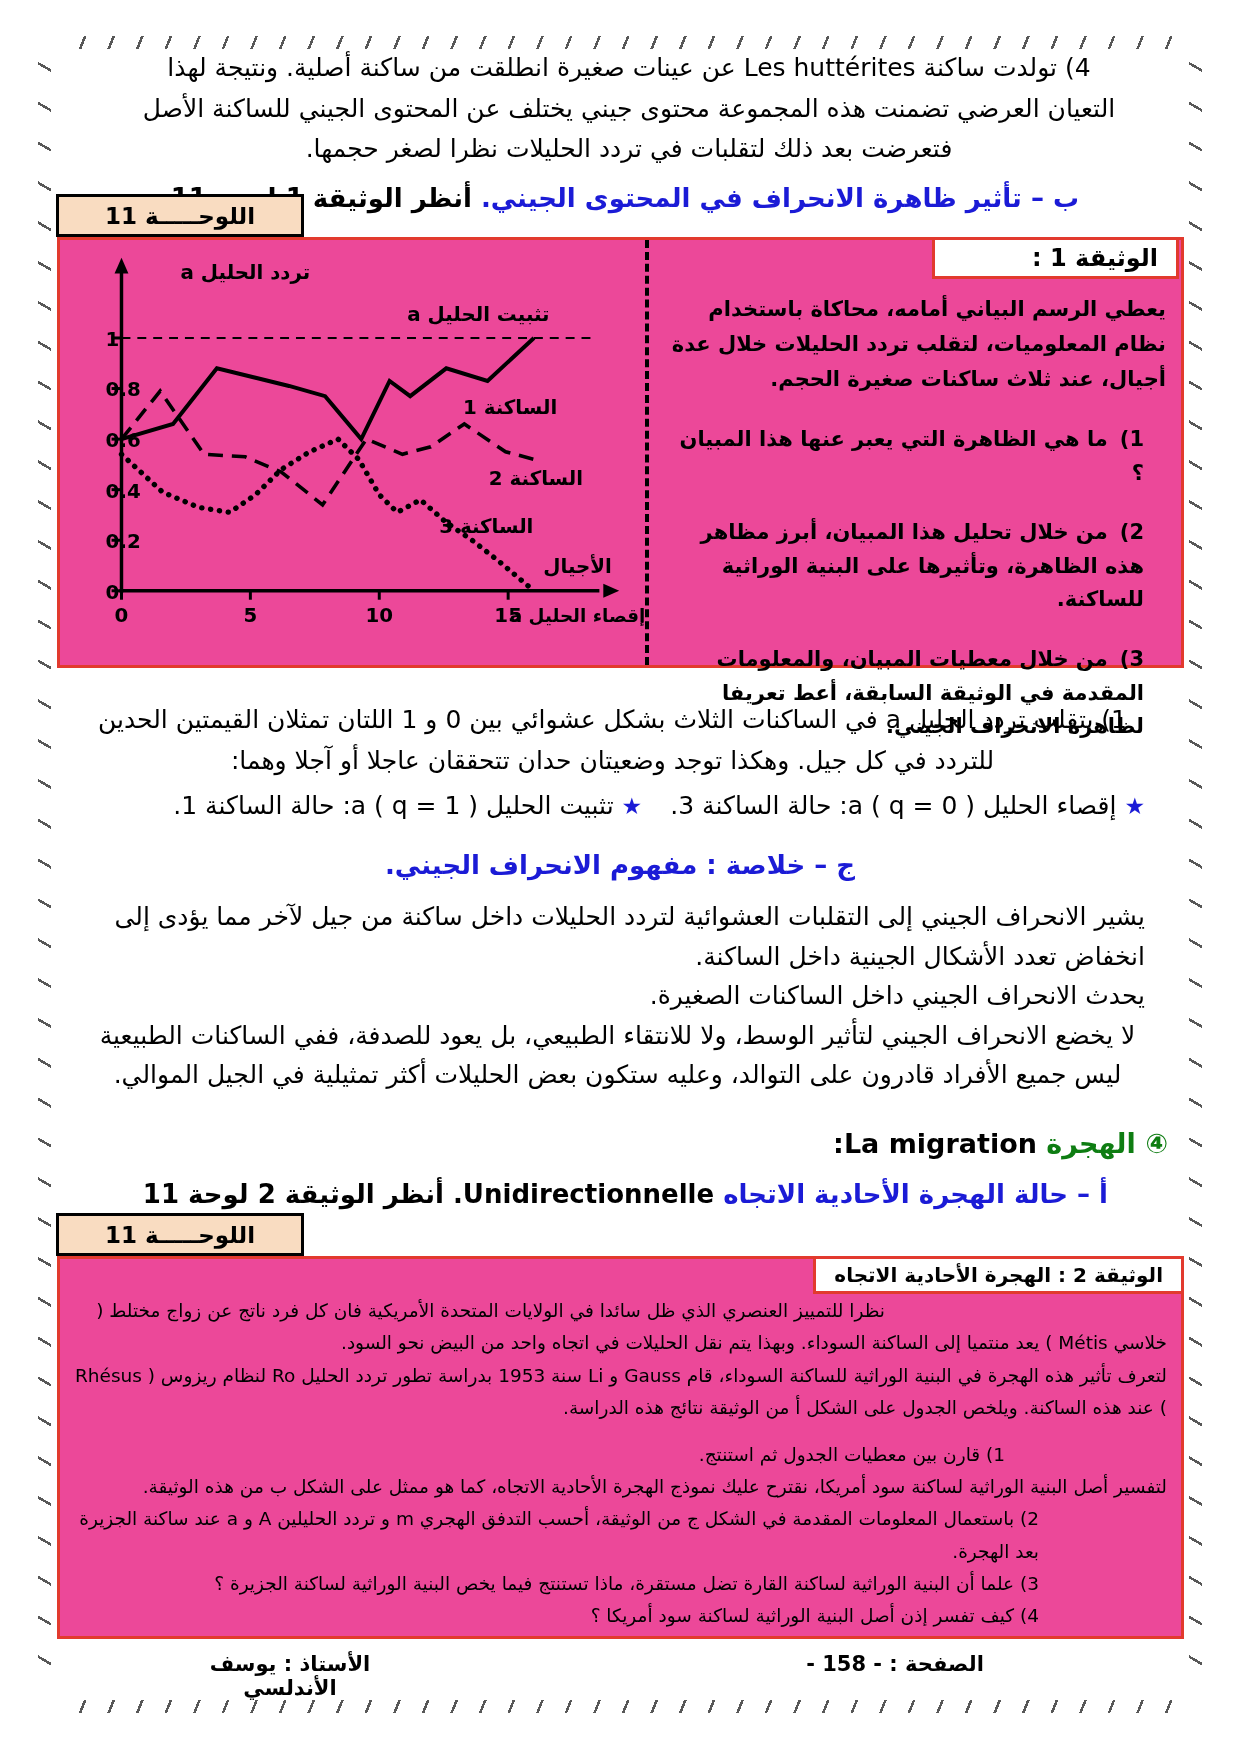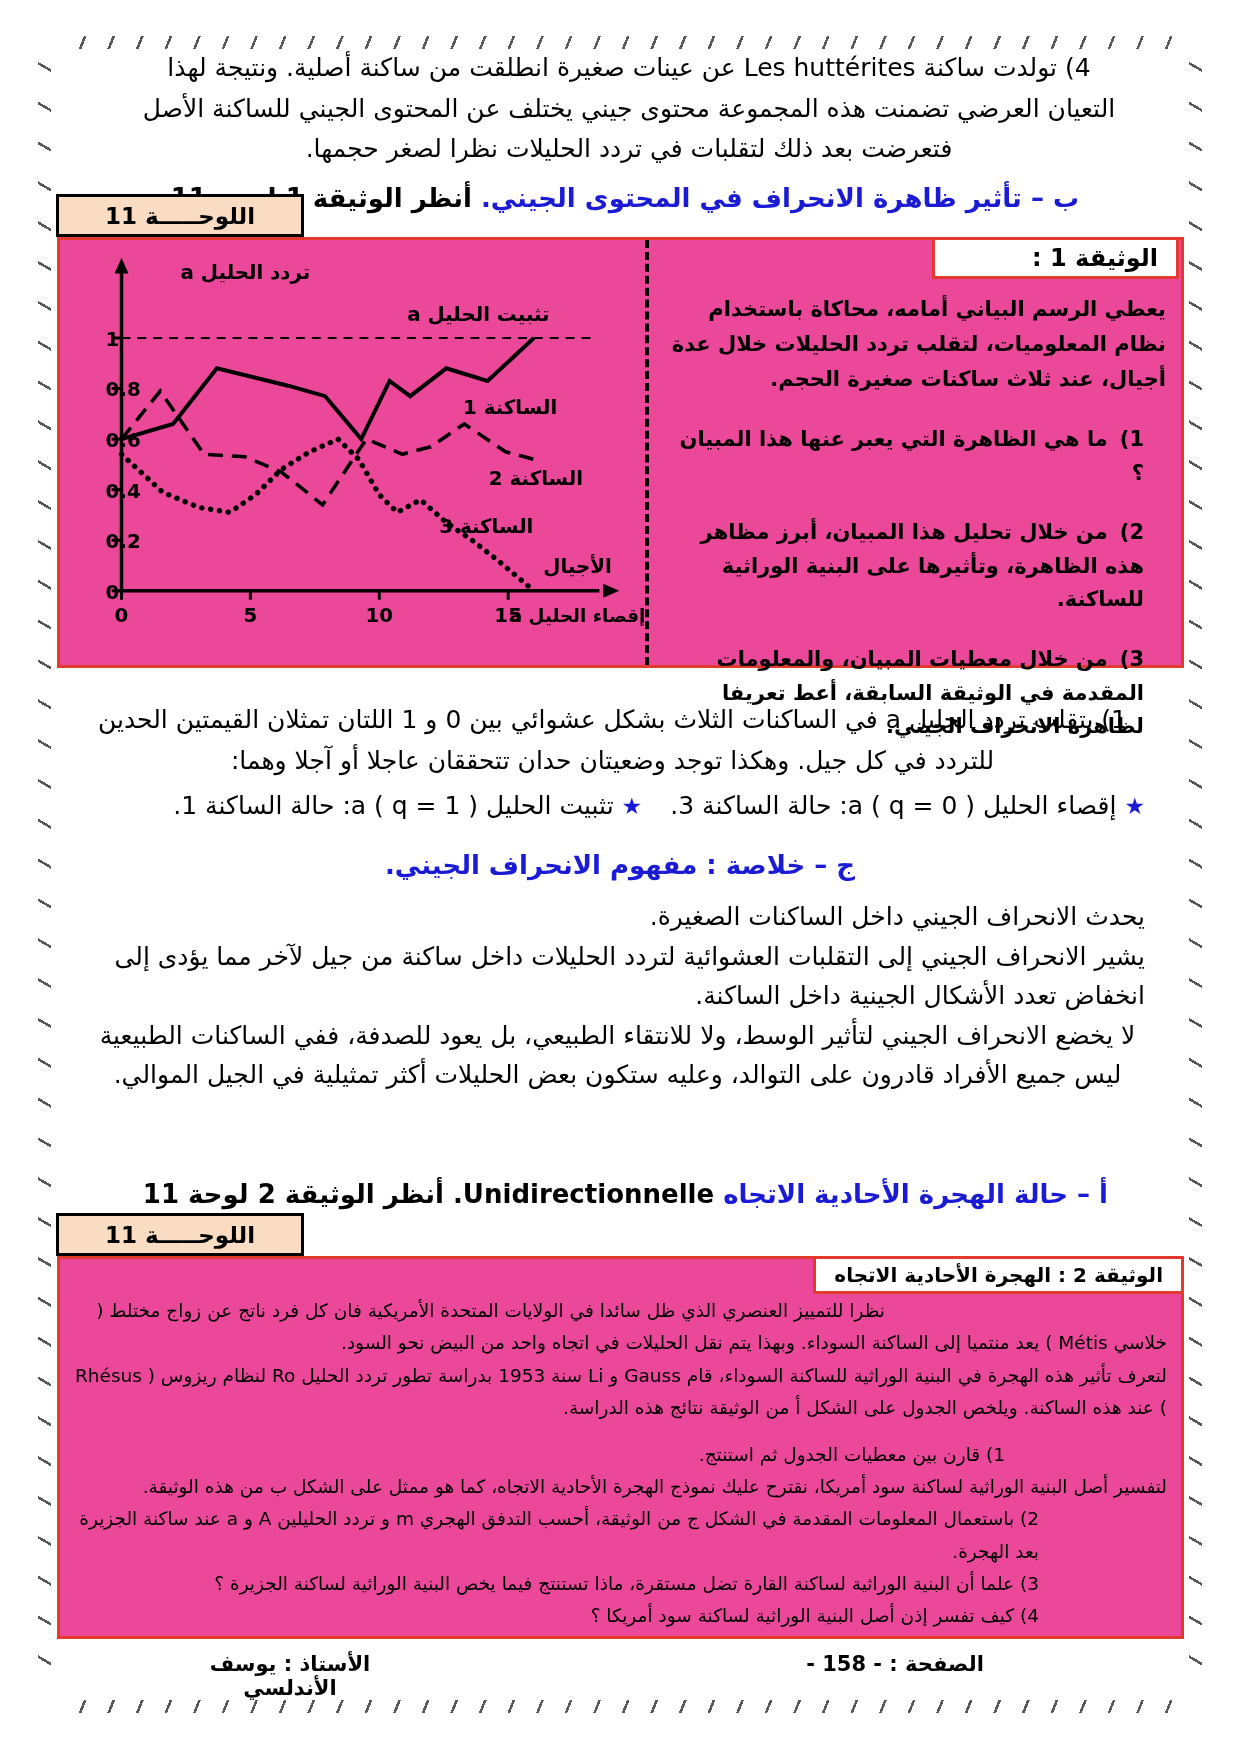--- a/index.html
+++ b/index.html
@@ -157,25 +157,26 @@
   </div>
 
   <div class="analysis">
     <p>1) يتقلب تردد الحليل a في الساكنات الثلاث بشكل عشوائي بين 0 و 1 اللتان تمثلان القيمتين الحدين للتردد في كل جيل. وهكذا توجد وضعيتان حدان تتحققان عاجلا أو آجلا وهما:</p>
     <p class="stars"><span class="star">★</span><span>إقصاء الحليل a ( q = 0 ): حالة الساكنة 3.</span><span class="star star2">★</span><span>تثبيت الحليل a ( q = 1 ): حالة الساكنة 1.</span></p>
   </div>
 
   <h2 class="sec-c">ج – خلاصة : مفهوم الانحراف الجيني.</h2>
 
   <div class="cbody">
+    <p class="pr">يشير الانحراف الجيني إلى التقلبات العشوائية لتردد الحليلات داخل ساكنة من جيل لآخر مما يؤدى إلى انخفاض تعدد الأشكال الجينية داخل الساكنة.</p>
     <p class="pr">يحدث الانحراف الجيني داخل الساكنات الصغيرة.</p>
-    <p class="pr">يشير الانحراف الجيني إلى التقلبات العشوائية لتردد الحليلات داخل ساكنة من جيل لآخر مما يؤدى إلى انخفاض تعدد الأشكال الجينية داخل الساكنة.</p>
     <p class="pc">لا يخضع الانحراف الجيني لتأثير الوسط، ولا للانتقاء الطبيعي، بل يعود للصدفة، ففي الساكنات الطبيعية ليس جميع الأفراد قادرون على التوالد، وعليه ستكون بعض الحليلات أكثر تمثيلية في الجيل الموالي.</p>
   </div>
 
+  <h2 class="sec4"><span class="green">④ الهجرة </span><span>La migration:</span></h2>
 
   <h3 class="seca"><span class="blue">أ – حالة الهجرة الأحادية الاتجاه </span><span>Unidirectionnelle. </span><span>أنظر الوثيقة 2 لوحة 11</span></h3>
 
   <div class="tab tab2">اللوحـــــة 11</div>
 
   <div class="docbox doc2">
     <div class="doc-title doc2-title">الوثيقة 2 : الهجرة الأحادية الاتجاه</div>
     <div class="doc2-body">
       <p class="d2-p1">نظرا للتمييز العنصري الذي ظل سائدا في الولايات المتحدة الأمريكية فان كل فرد ناتج عن زواج مختلط ( خلاسي Métis ) يعد منتميا إلى الساكنة السوداء. وبهذا يتم نقل الحليلات في اتجاه واحد من البيض نحو السود.</p>
       <p>لتعرف تأثير هذه الهجرة في البنية الوراثية للساكنة السوداء، قام Gauss و Li سنة 1953 بدراسة تطور تردد الحليل Ro لنظام ريزوس ( Rhésus )  عند هذه الساكنة. ويلخص الجدول على الشكل أ من الوثيقة نتائج هذه الدراسة.</p>

